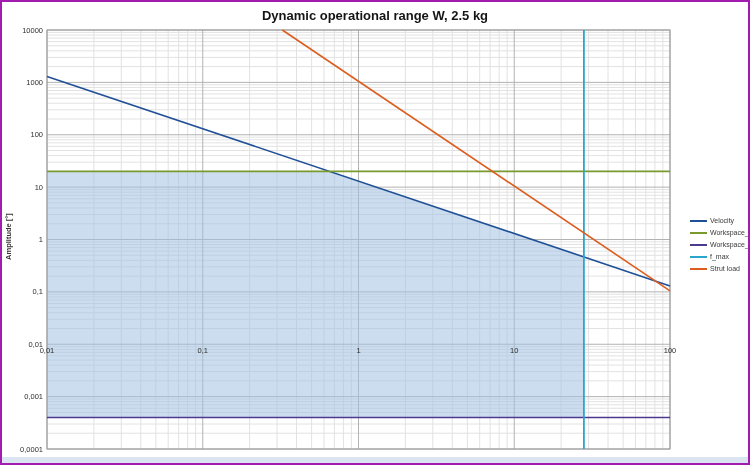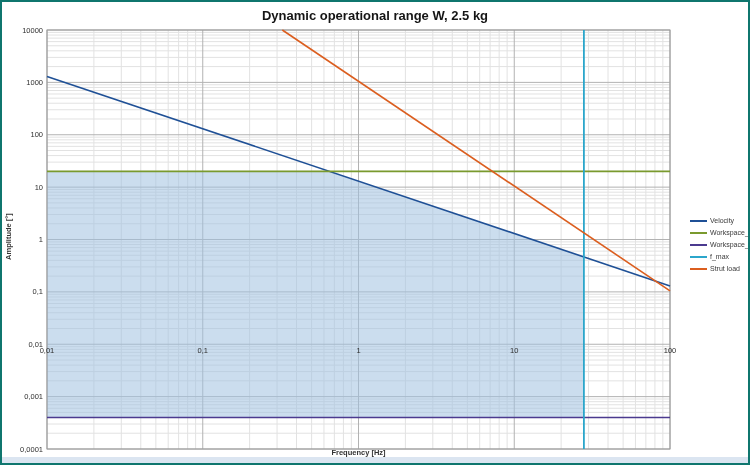--- a/index.html
+++ b/index.html
@@ -1,17 +1,17 @@
 <!DOCTYPE html>
 <html><head>
 <meta charset="utf-8">
 <style>
   html,body{margin:0;padding:0;background:#fff;font-family:"Liberation Sans",sans-serif;}
   #window{
-    position:relative;width:746px;height:461px;border:2px solid #0f766e;
+    position:relative;width:746px;height:461px;border:2px solid #a21caf;
     background:#ffffff;overflow:hidden;
   }
   #chart-title{
     position:absolute;left:0;top:6px;width:100%;text-align:center;
     font-size:13px;font-weight:bold;color:#151515;letter-spacing:0px;
   }
   #plot-svg{position:absolute;left:0;top:0;}
   #y-axis-title{
     position:absolute;left:-30px;top:230px;width:72px;text-align:center;
     transform:rotate(-90deg);font-size:7.5px;font-weight:bold;color:#333;
@@ -168,21 +168,20 @@
       <text x="41" y="397.125" text-anchor="end" font-size="7.5px" fill="#2e2e2e" class="tick-text">0,001</text>
       <text x="41" y="449.5" text-anchor="end" font-size="7.5px" fill="#2e2e2e" class="tick-text">0,0001</text>
       <text x="45" y="351.25" text-anchor="middle" font-size="7.5px" fill="#2e2e2e" class="tick-text">0,01</text>
       <text x="200.75" y="351.25" text-anchor="middle" font-size="7.5px" fill="#2e2e2e" class="tick-text">0,1</text>
       <text x="356.5" y="351.25" text-anchor="middle" font-size="7.5px" fill="#2e2e2e" class="tick-text">1</text>
       <text x="512.25" y="351.25" text-anchor="middle" font-size="7.5px" fill="#2e2e2e" class="tick-text">10</text>
       <text x="668" y="351.25" text-anchor="middle" font-size="7.5px" fill="#2e2e2e" class="tick-text">100</text>
     </svg>
 
   <div id="y-axis-title">Amplitude [°]</div>
-  <div id="x-axis-title">Frequency [Hz]</div>
 
   <div id="legend">
     <div class="legend-item">
       <span class="swatch" style="background: rgb(31, 80, 150);"></span>
       <span class="legend-label">Velocity</span>
     </div>
     <div class="legend-item">
       <span class="swatch" style="background: rgb(122, 154, 46);"></span>
       <span class="legend-label">Workspace_max</span>
     </div>

